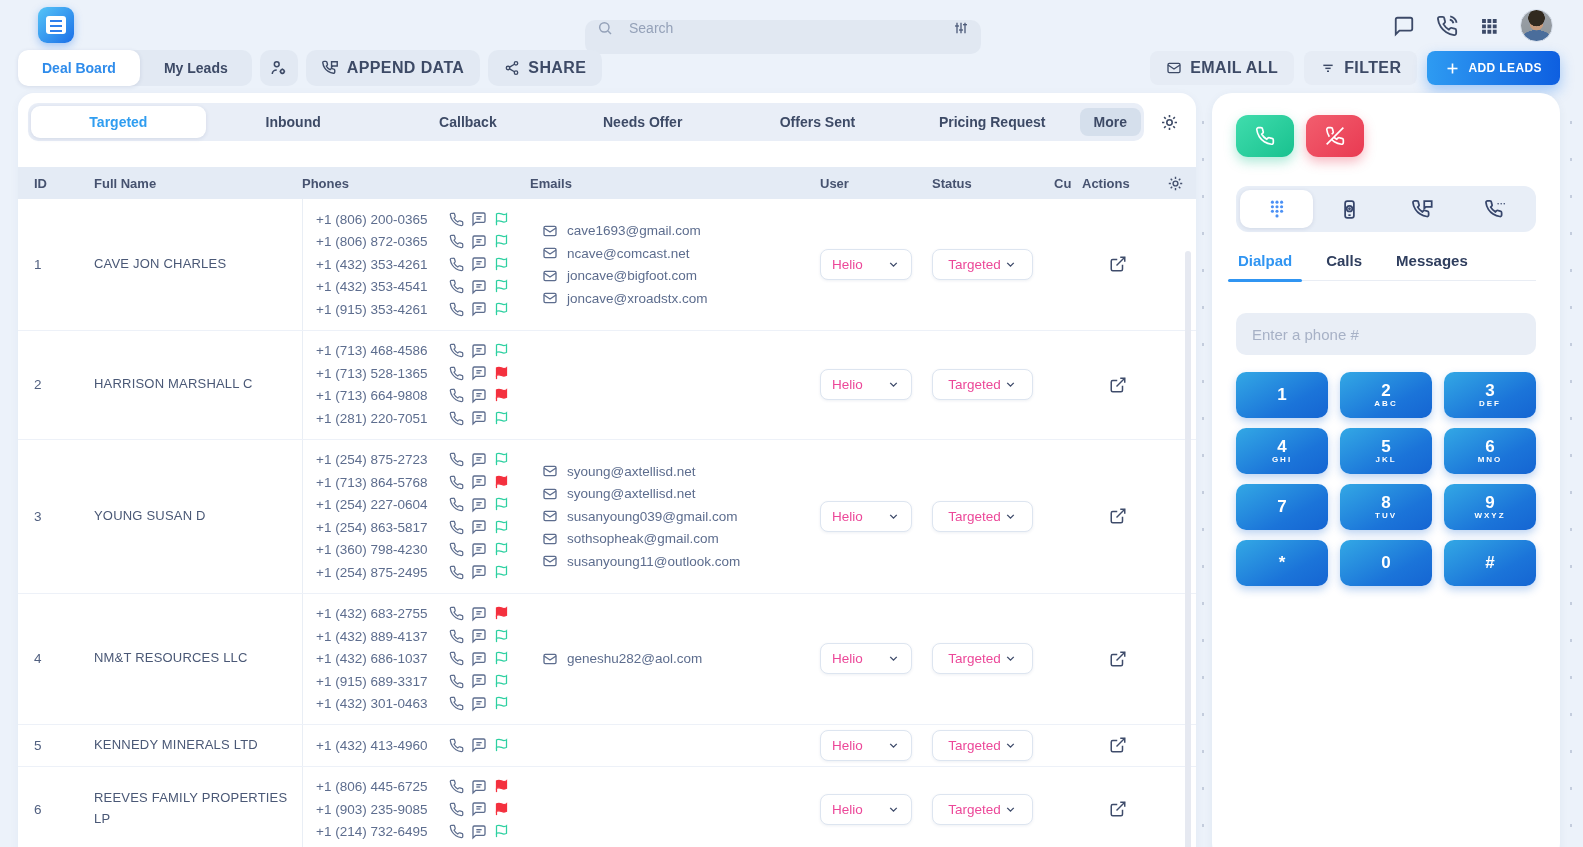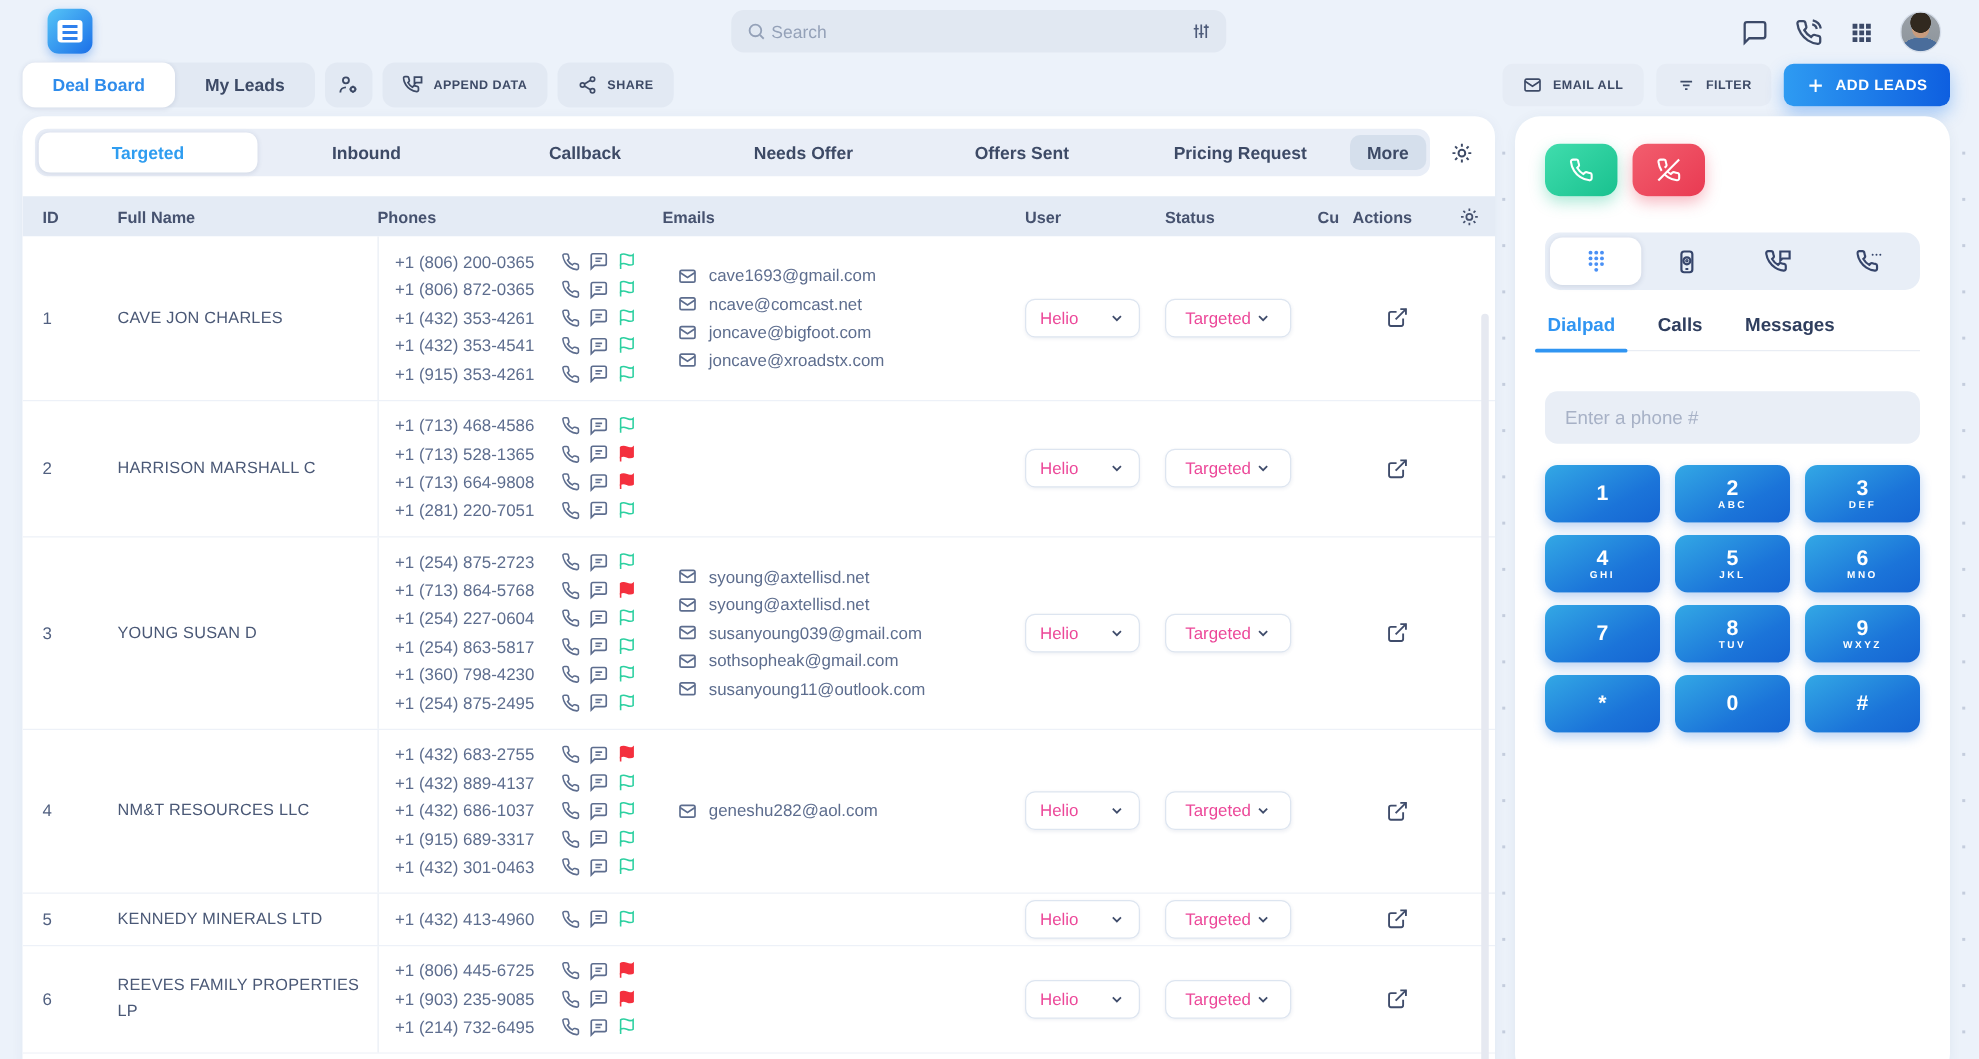--- a/index.html
+++ b/index.html
@@ -8,59 +8,59 @@
   button{font-family:inherit;border:none;background:none;cursor:pointer;color:inherit;padding:0}
   svg{display:block}
 
   
   .topbar{position:absolute;left:0;top:0;width:100%;height:50px}
   .logo{position:absolute;left:38px;top:7px;width:36px;height:36px;border-radius:9px;
     background:linear-gradient(135deg,#56c5f7 0%,#1b6fe8 100%);box-shadow:0 3px 8px rgba(27,111,232,.35)}
   .logo::before{content:"";position:absolute;inset:9px 8px;background:#fff;border-radius:3px}
   .logo::after{content:"";position:absolute;left:12px;right:12px;top:13px;height:12px;
     background:repeating-linear-gradient(#2f80ed 0 2.5px,transparent 2.5px 5px)}
-  .search{position:absolute;left:585px;top:8px;width:396px;height:34px;background:#e1e8f2;border-radius:10px;
-    display:flex;align-items:center;padding:0 12px;gap:4px;color:#94a1b8}
+  .search{position:absolute;left:585px;top:20px;width:396px;height:34px;background:#e1e8f2;border-radius:10px;
+    display:flex;padding:0 12px;gap:16px;color:#94a1b8}
   .search .ph{flex:1;font-size:14px}
   .search .sliders{color:#4e5c7a}
   .top-icons{position:absolute;right:30px;top:9px;display:flex;align-items:center;gap:21px;color:#3c4a68}
   .avatar{width:33px;height:33px;border-radius:50%;overflow:hidden;border:1px solid #d7dfeb;
     background:
       radial-gradient(circle at 50% 26%,#31291f 0 8px,transparent 8.5px),
       radial-gradient(circle at 50% 44%,#c79b7d 0 6.5px,transparent 7px),
       radial-gradient(ellipse 16px 11px at 50% 100%,#4a6d9b 0 99%,transparent 100%),
       linear-gradient(#9ba1a7,#8d949b)}
 
   
   .toolbar{position:absolute;left:0;top:50px;width:100%;height:36px}
   .tb-left{position:absolute;left:18px;top:0;display:flex;gap:8px;align-items:center}
   .seg{display:flex;background:#e2e9f3;border-radius:10px;height:36px;align-items:center}
   .seg .tab{height:36px;padding:12px 24px;font-size:14px;font-weight:700;color:#3d4a66;border-radius:10px;display:flex;align-items:center}
   .seg .tab.active{background:#fff;color:#2f8ceb;box-shadow:0 1px 4px rgba(40,60,110,.12)}
   .chip{height:36px;background:#e2e9f3;border-radius:10px;display:flex;align-items:center;gap:8px;
-    padding:0 16px;font-size:10px;font-weight:700;letter-spacing:.4px;color:#3d4a66}
+    padding:0 16px;font-size:16px;font-weight:700;letter-spacing:.4px;color:#3d4a66}
   .chip.square{width:38px;justify-content:center;padding:0}
   .tb-right{position:absolute;right:23px;top:1px;display:flex;gap:10px;align-items:center}
   .chip.light{background:#e6ecf5;height:34px;border-radius:8px}
   .addleads{height:34px;border-radius:8px;padding:0 18px;display:flex;align-items:center;gap:8px;
     background:linear-gradient(90deg,#2e9bf2,#0e5fe0);color:#fff;font-size:12px;font-weight:700;letter-spacing:.4px;
     box-shadow:0 6px 14px rgba(24,119,242,.35)}
 
   
   .table-card{position:absolute;left:18px;top:93px;width:1178px;height:770px;background:#fff;border-radius:16px;
     box-shadow:0 2px 10px rgba(40,60,110,.05);overflow:hidden}
   .board-tabs{display:flex;align-items:center;margin:10px 10px 0 10px;gap:8px}
   .tabs-strip{flex:1;display:flex;align-items:center;background:#e9eef7;border-radius:10px;height:38px;padding:3px}
   .btab{flex:1;height:32px;font-size:14px;font-weight:700;color:#3d4a66;border-radius:9px;white-space:nowrap}
   .btab.active{background:#fff;color:#2f9df0;font-weight:600;box-shadow:0 1px 4px rgba(40,60,110,.12)}
   .btab.muted{flex:0 0 auto;padding:0 14px;background:#d5dfec;border-radius:8px;height:28px;font-weight:600}
   .gearbtn{width:34px;height:34px;display:flex;align-items:center;justify-content:center;color:#3d4a66}
 
   .thead{display:grid;grid-template-columns:60px 208px 228px 290px 112px 122px 28px 72px 42px;
-    align-items:center;background:#e4ebf5;height:32px;margin-top:16px;padding-left:16px;
+    align-items:center;background:#e4ebf5;height:32px;margin-top:26px;padding-left:16px;
     font-size:13px;font-weight:700;color:#46526f}
   .thead .hc{overflow:hidden;white-space:nowrap}
   .thead .hc.gear{display:flex;justify-content:center}
 
   .tbody{overflow:hidden}
   .trow{display:grid;grid-template-columns:60px 208px 228px 290px 112px 122px 28px 72px 42px;
     align-items:center;padding-left:16px;border-bottom:1px solid #edf1f8}
   .c{font-size:13.5px;color:#4a5876}
   .c-id{color:#516080}
   .c-name{font-size:13px;color:#4a5876;letter-spacing:.2px;line-height:1.6;padding-right:14px}

